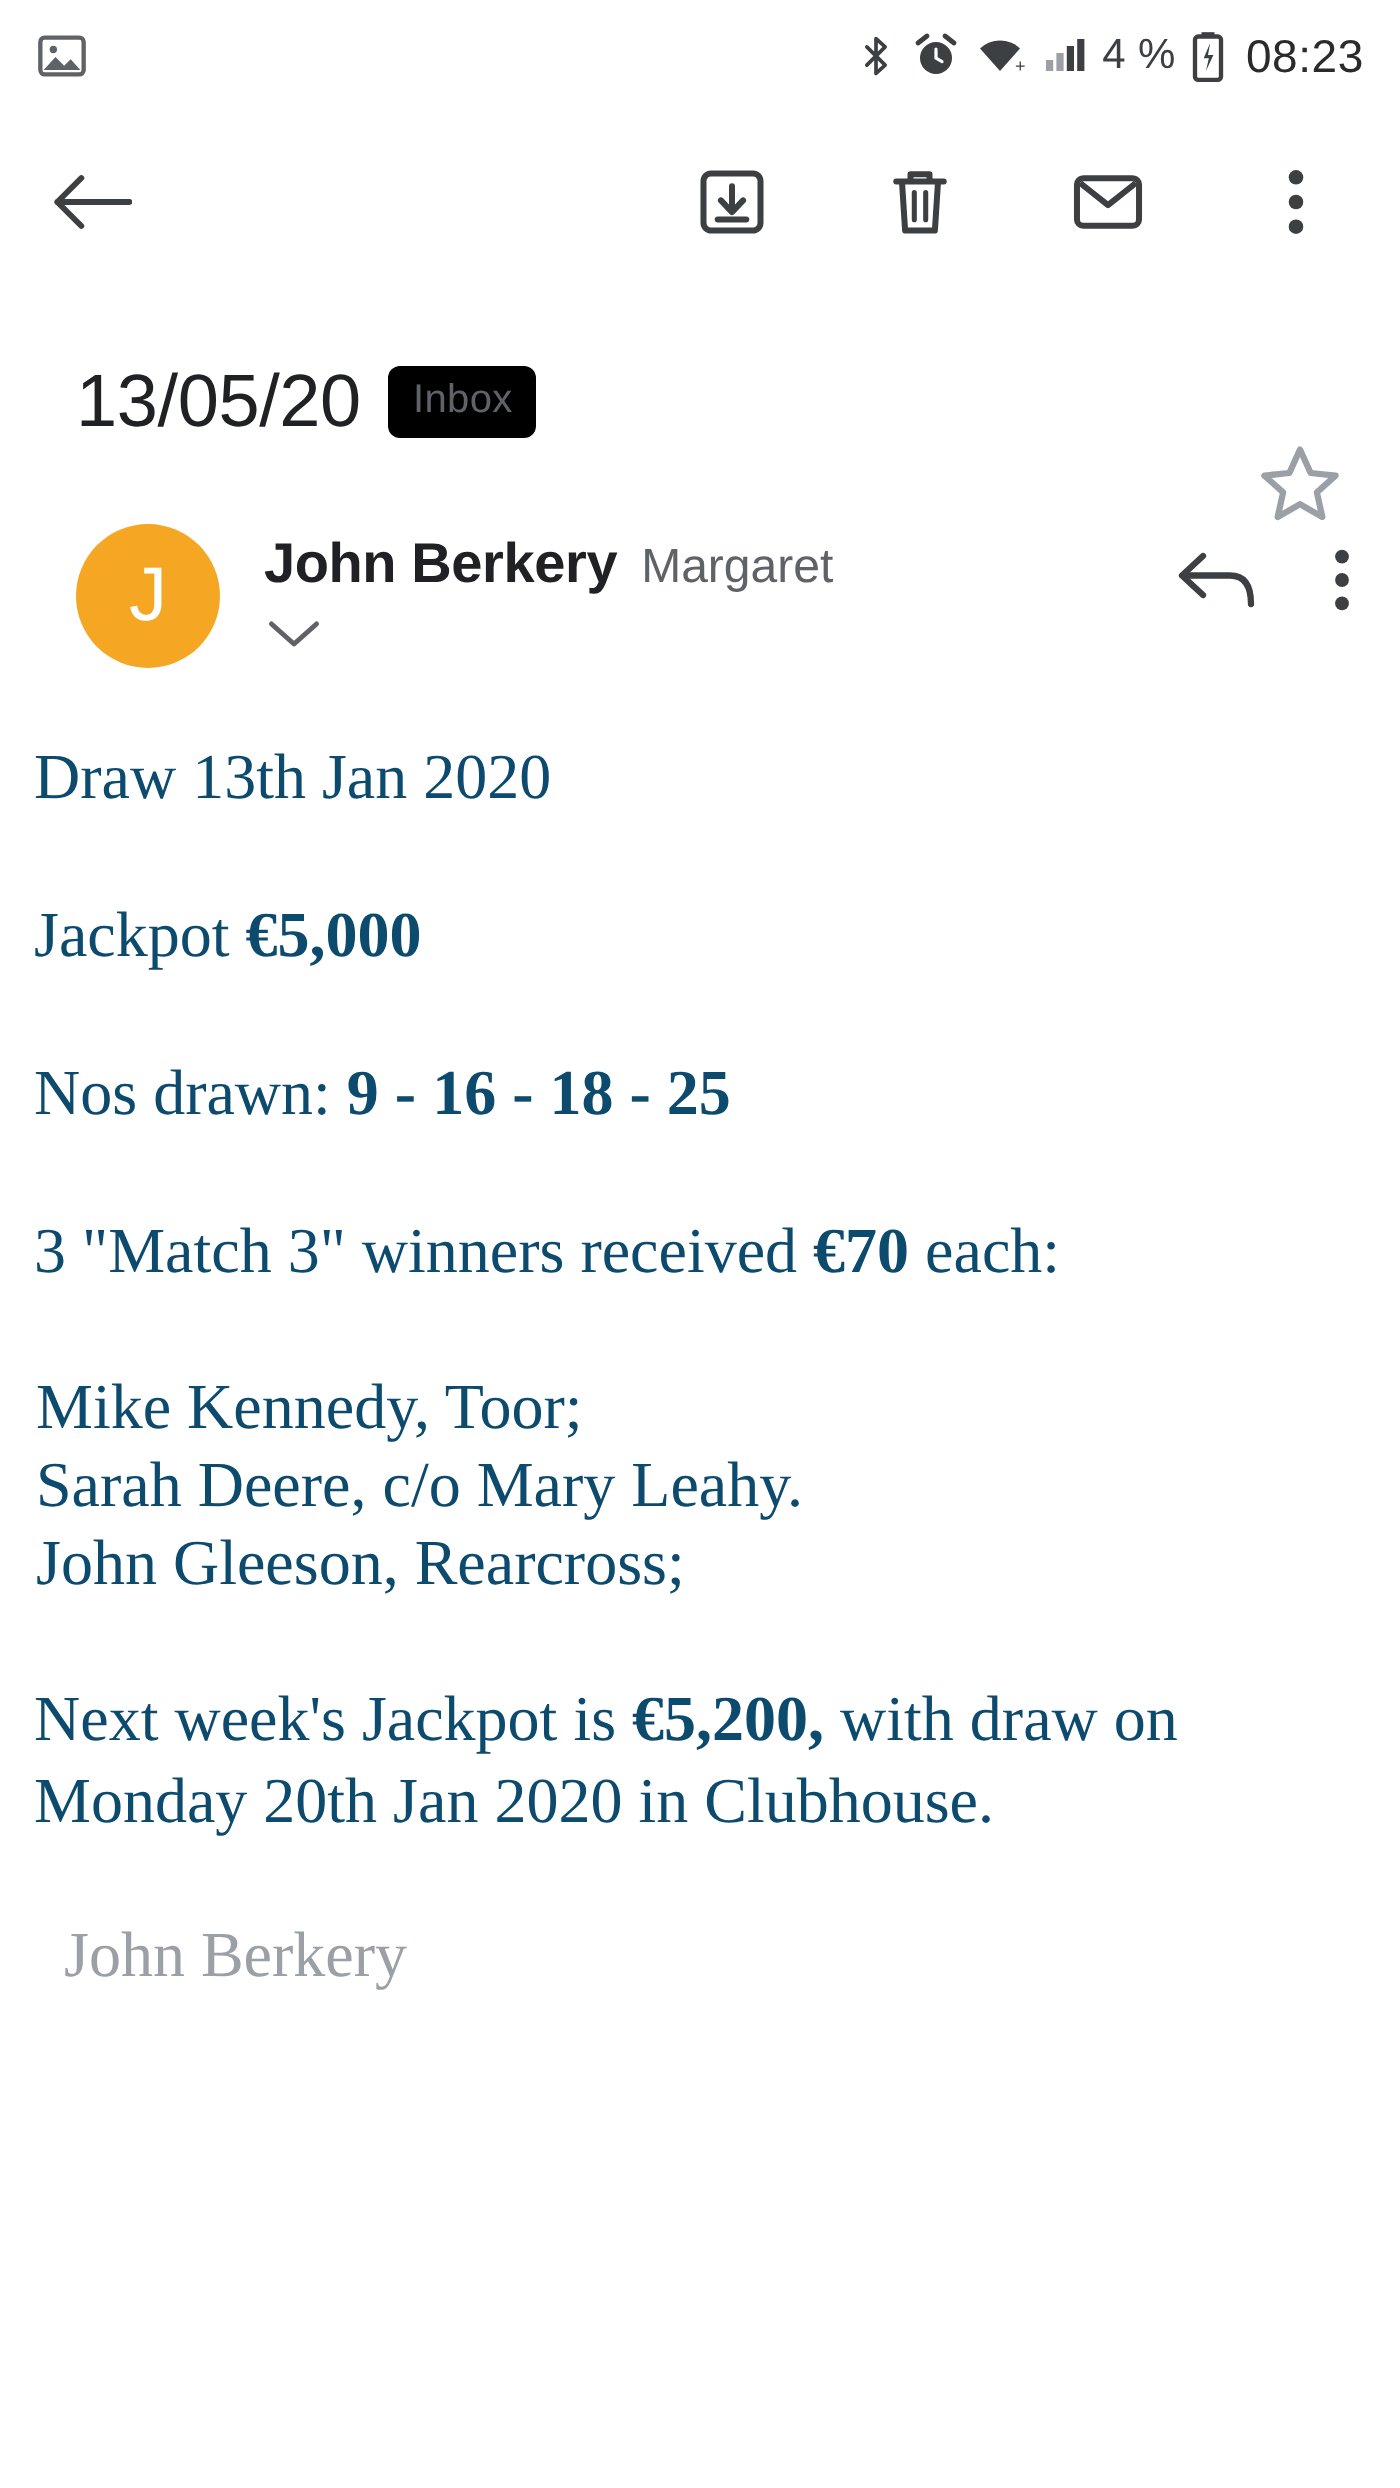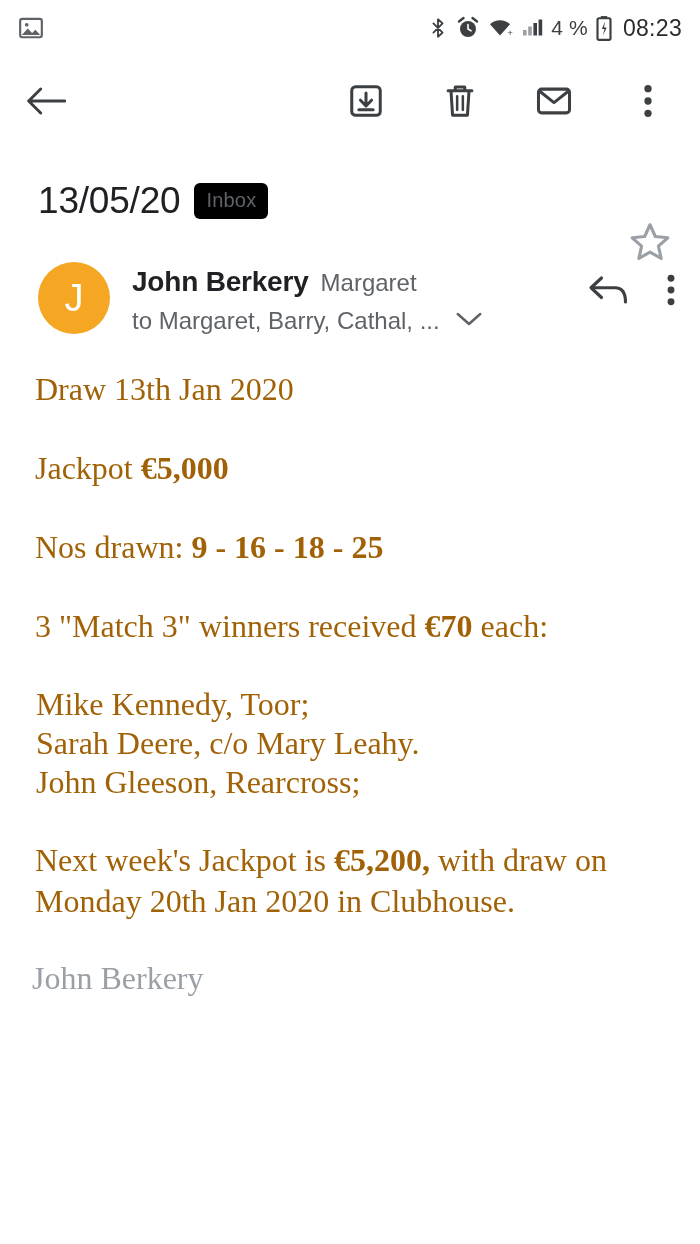--- a/index.html
+++ b/index.html
@@ -155,24 +155,24 @@
   .sender-actions {
     display: flex;
     align-items: center;
     gap: 36px;
     padding-top: 10px;
     margin-left: 10px;
   }
 
   
   .mail-body {
-    padding: 34px 32px 0 35px;
+    padding: 34px 32px 0 17px;
     font-family: "Liberation Serif", serif;
     font-size: 32px;
-    color: #a16207;
+    color: #0c4a6e;
     line-height: 1.28;
   }
   .mail-body p { margin: 0 0 38px 0; }
   .mail-body b { font-weight: 700; }
   .winners-block { margin: 0 0 38px 1px; line-height: 1.22; }
   .sig {
     color: #9aa0a6;
     font-family: "Liberation Serif", serif;
     font-size: 32px;
     padding: 0 32px;
@@ -282,21 +282,20 @@
 </div>
 
 <div class="sender-row">
   <div class="avatar">J</div>
   <div class="sender-meta">
     <div class="sender-top">
       <span class="sender-name">John Berkery</span>
       <span class="sender-time">Margaret</span>
     </div>
     <div class="sender-bottom">
-      <span class="recipients">to Margaret, Barry, Cathal, ...</span>
       <span>
         <svg width="30" height="20" viewBox="0 0 24 16">
           <path d="M3 4 L12 12 L21 4" fill="none" stroke="#5f6368" stroke-width="2" stroke-linecap="round" stroke-linejoin="round"></path>
         </svg>
       </span>
     </div>
   </div>
   <div class="sender-actions">
     <span>
       <svg width="42" height="34" viewBox="0 0 28 22">

